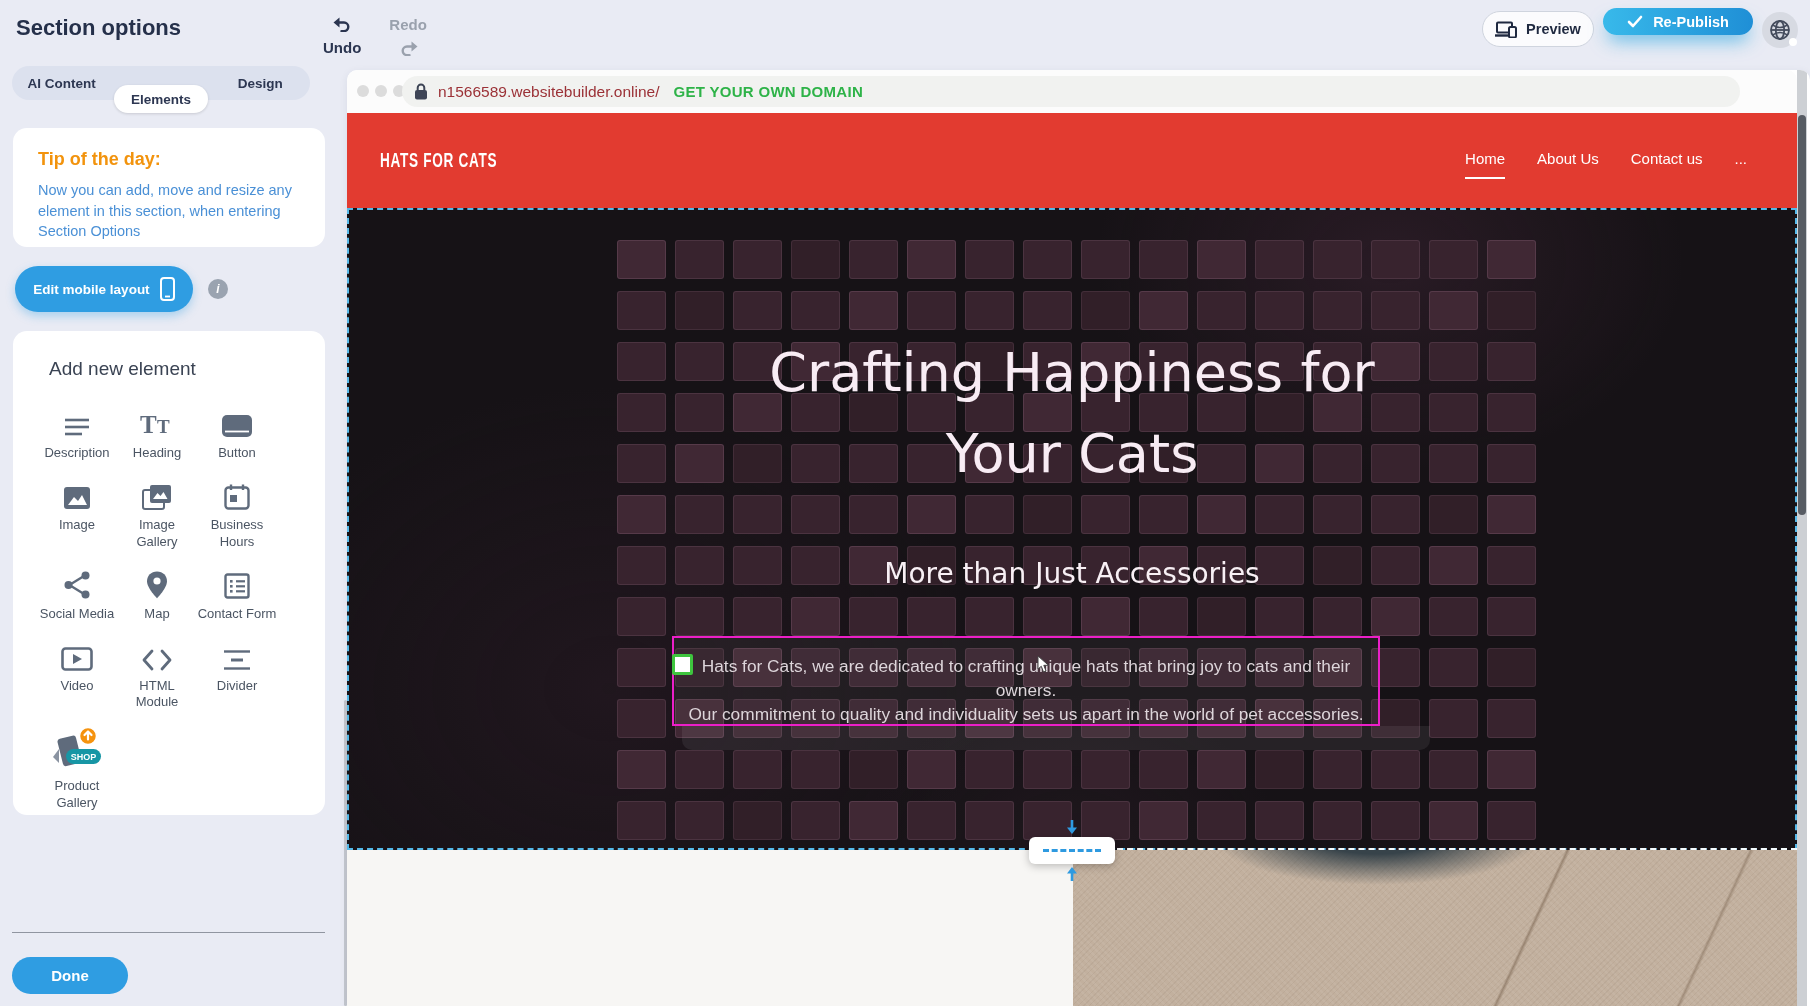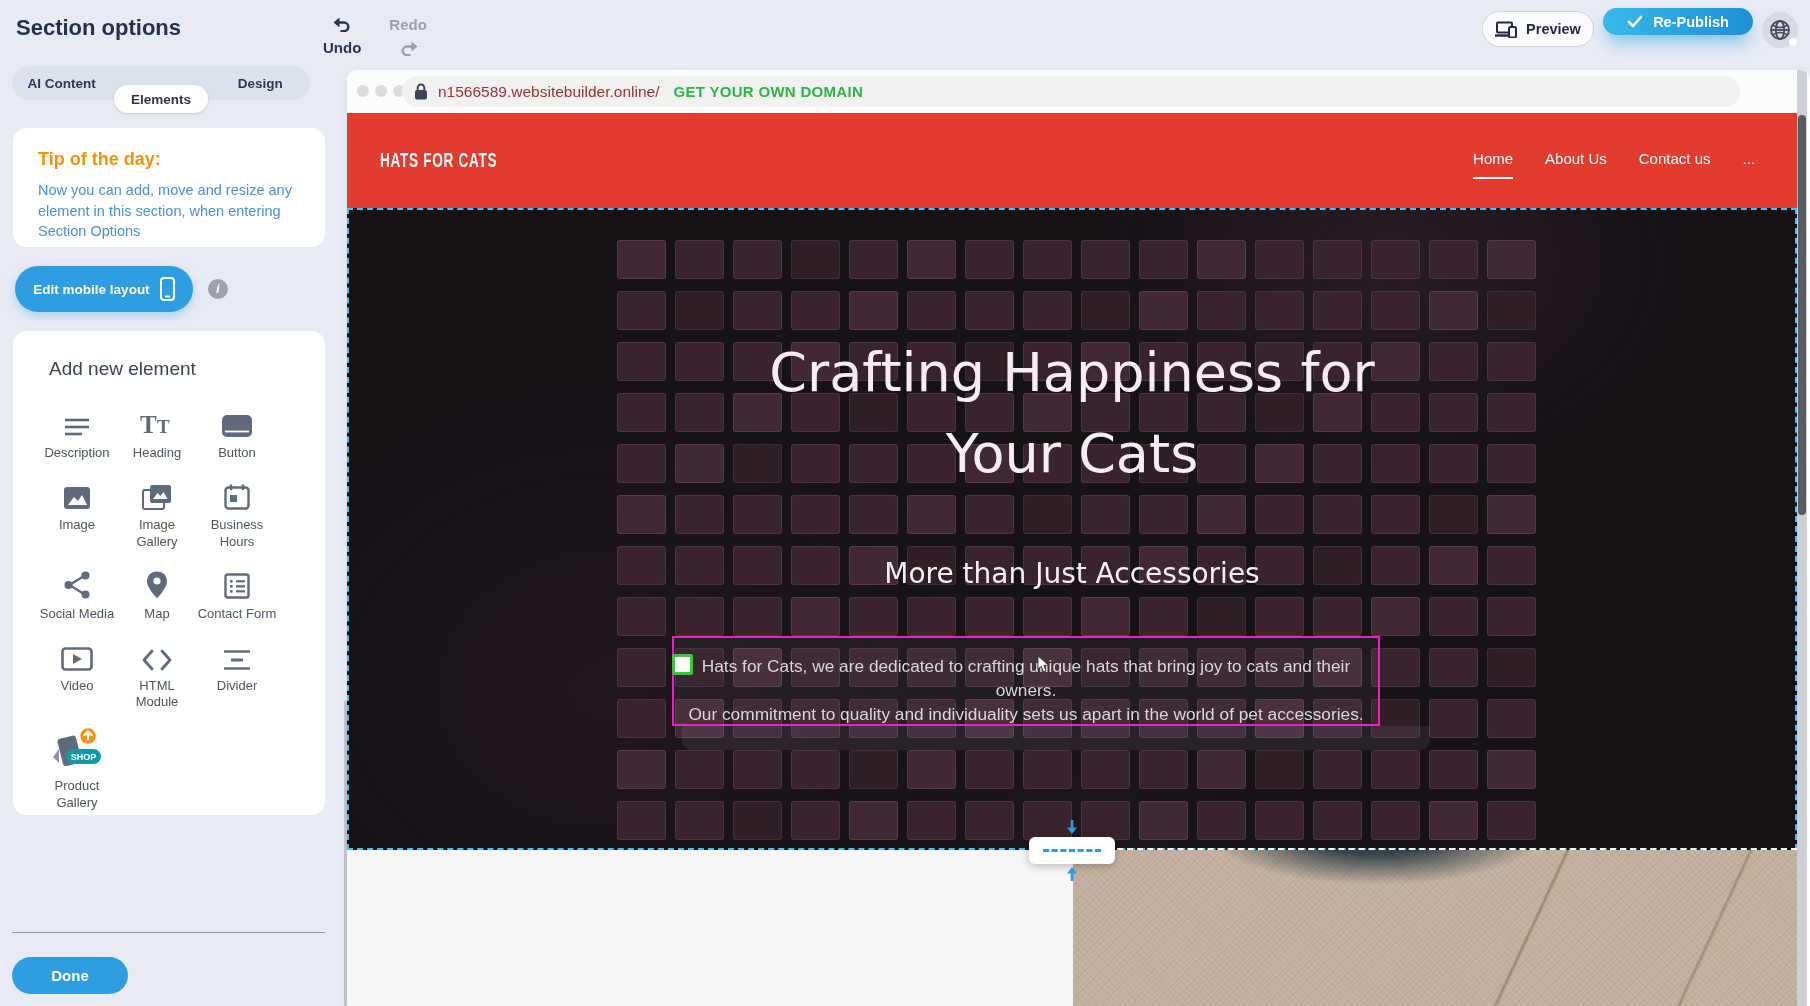--- a/index.html
+++ b/index.html
@@ -60,21 +60,21 @@
   .chrome { position:absolute; left:0; top:0; width:1450px; height:43px; background:#fcfcfc; border-radius:10px 10px 0 0; }
   .dot { position:absolute; top:15px; width:12px; height:12px; border-radius:50%; background:#dcdcdc; }
   .url-pill { position:absolute; left:55px; top:6px; width:1338px; height:31px; border-radius:16px; background:#f1f2f0;
     display:flex; align-items:center; padding-left:12px; gap:10px; }
   .url-text { font-size:15.5px; color:#9b3136; }
   .domain-cta { font-size:15px; font-weight:bold; color:#2eb348; letter-spacing:.3px; margin-left:4px; cursor:pointer; }
 
   .site-header { position:absolute; left:0; top:43px; width:1450px; height:95px; background:#e23b30; }
   .site-logo { position:absolute; left:33px; top:36px; color:#fff; font-size:20px; font-weight:bold;
     letter-spacing:1px; transform:scaleX(.68); transform-origin:left center; white-space:nowrap; }
-  .site-nav { position:absolute; right:42px; top:37px; display:flex; gap:32px; align-items:center; }
+  .site-nav { position:absolute; right:50px; top:37px; display:flex; gap:32px; align-items:center; }
   .nav-item { color:#fff; font-size:15px; position:relative; cursor:pointer; white-space:nowrap; }
   .nav-item.active::after { content:""; position:absolute; left:0; right:0; bottom:-12px; height:2.5px; background:#fff; }
 
   
   .hero { position:absolute; left:0; top:138px; width:1450px; height:642px;
     background:
       radial-gradient(420px 300px at 72% 8%, rgba(90,50,75,.28), transparent 70%),
       radial-gradient(520px 420px at 18% 75%, rgba(55,32,48,.30), transparent 72%),
       radial-gradient(300px 220px at 50% 100%, rgba(70,45,60,.18), transparent 70%),
       #161216;

